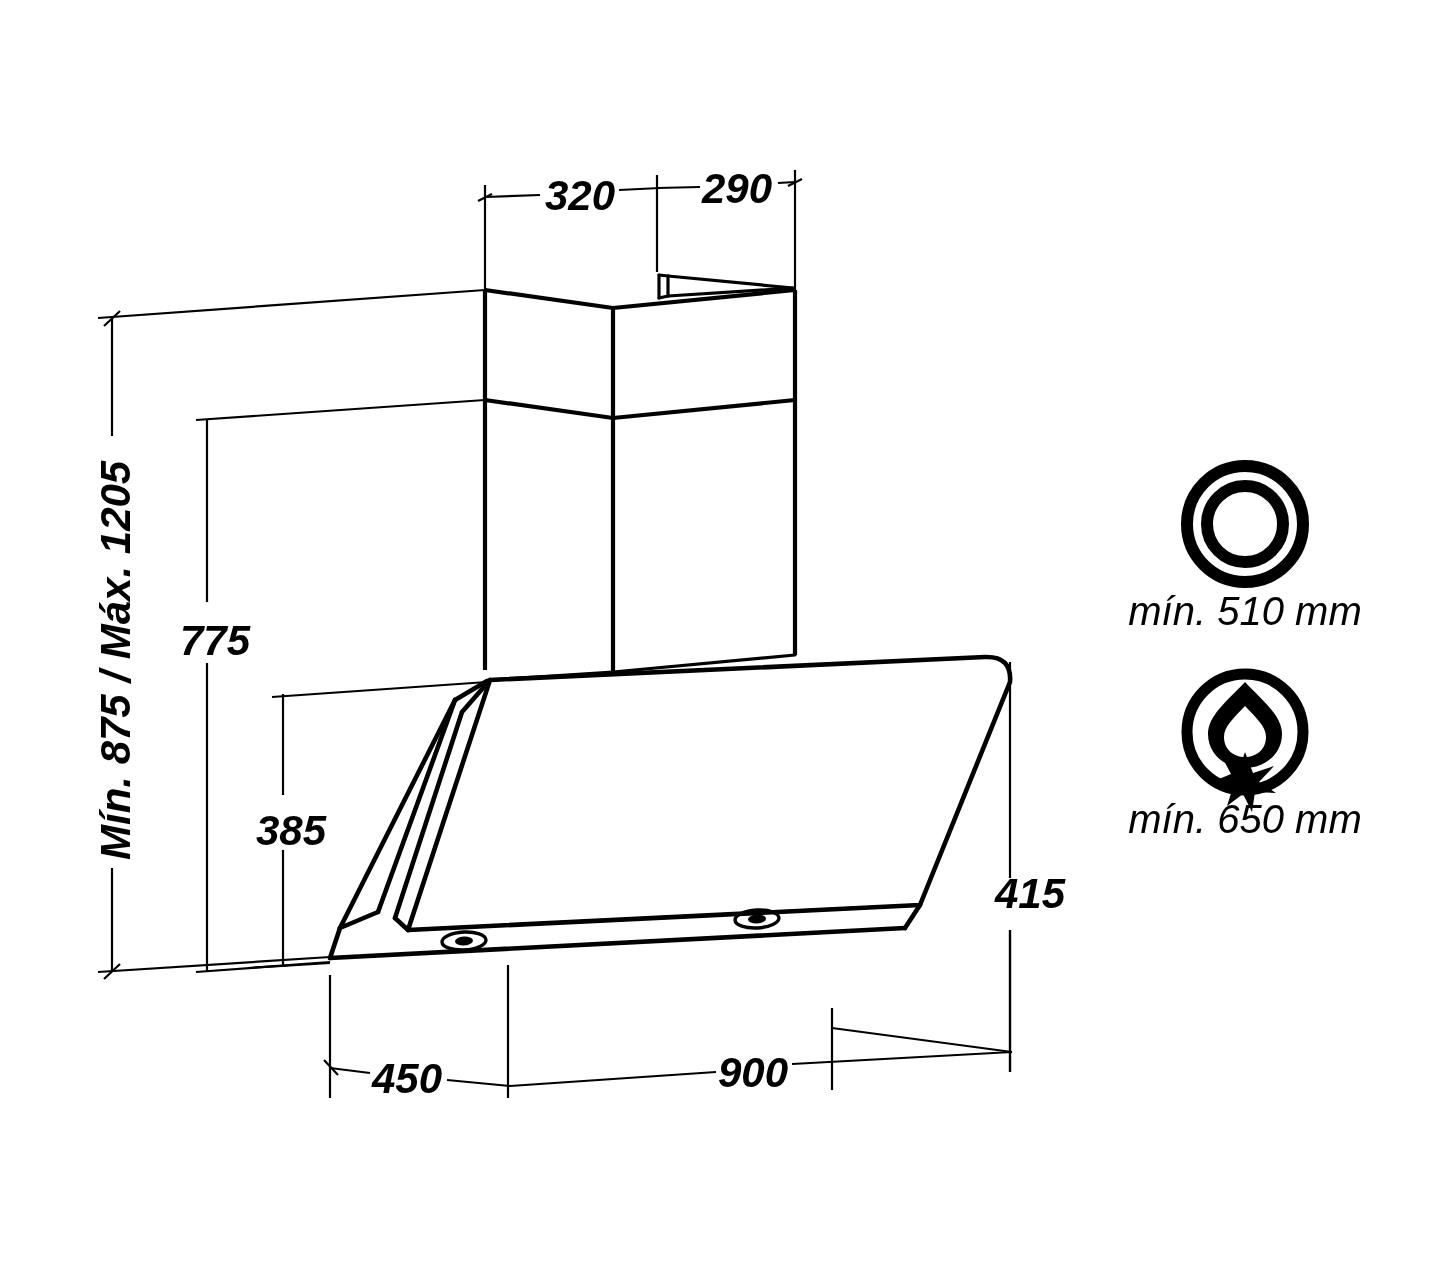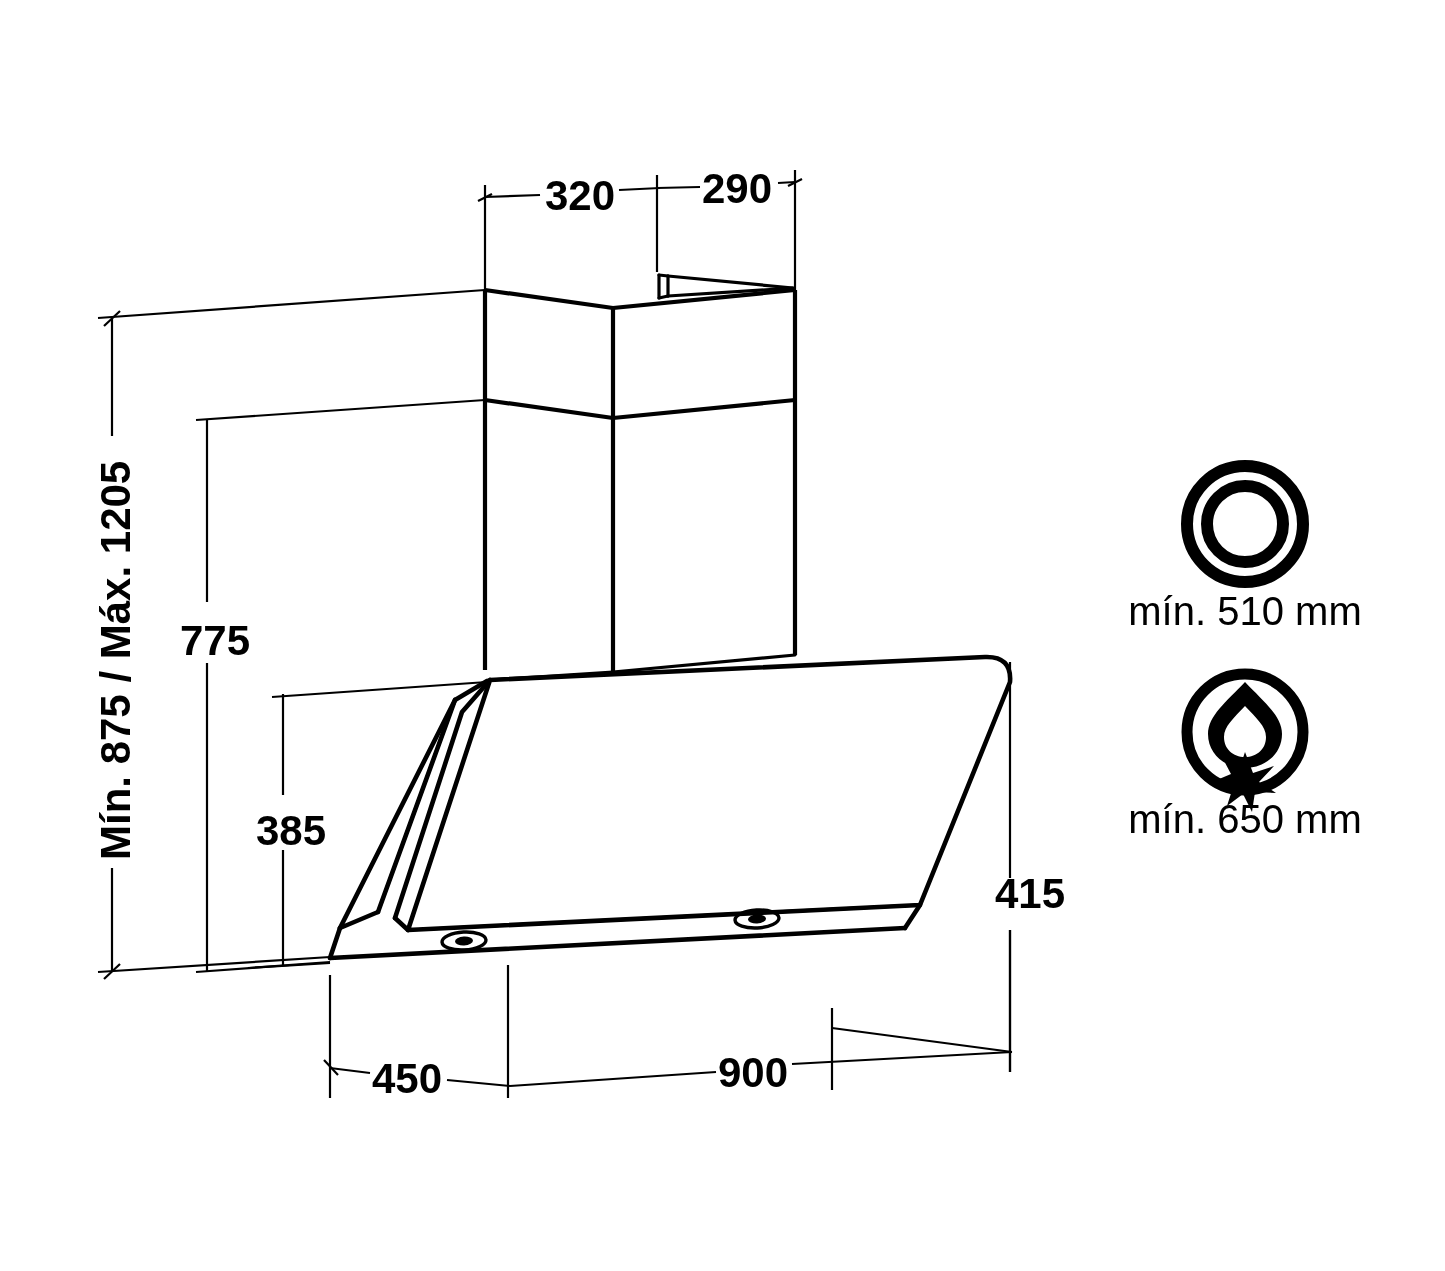--- a/index.html
+++ b/index.html
@@ -2,21 +2,21 @@
 <html><head>
 <meta charset="utf-8">
 <style>
   html,body{margin:0;padding:0;background:#ffffff;}
   body{
     width:1445px;height:1271px;
     font-family:"Liberation Sans", sans-serif;
     overflow:hidden;
     position:relative;
   }
-  #sheet{position:absolute;left:0;top:0;width:1445px;height:1144px;}
+  #sheet{position:absolute;left:0;top:0;width:1445px;height:1144px;font-style:italic;}
   .dimtext{
     font-family:"Liberation Sans", sans-serif;
     font-weight:700;
     fill:#000;
   }
   .dimtext.t42{font-size:42px;}
   .icontext{
     font-family:"Liberation Sans", sans-serif;
     font-weight:400;
     font-size:40px;

